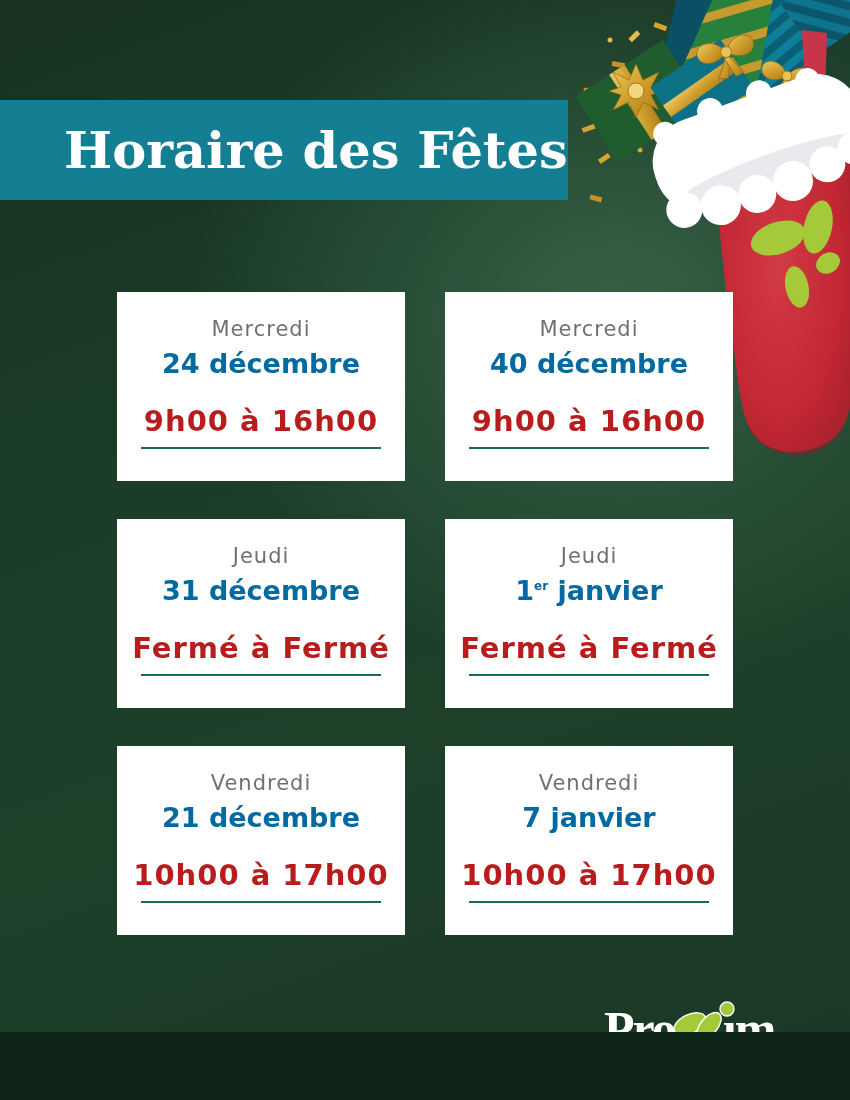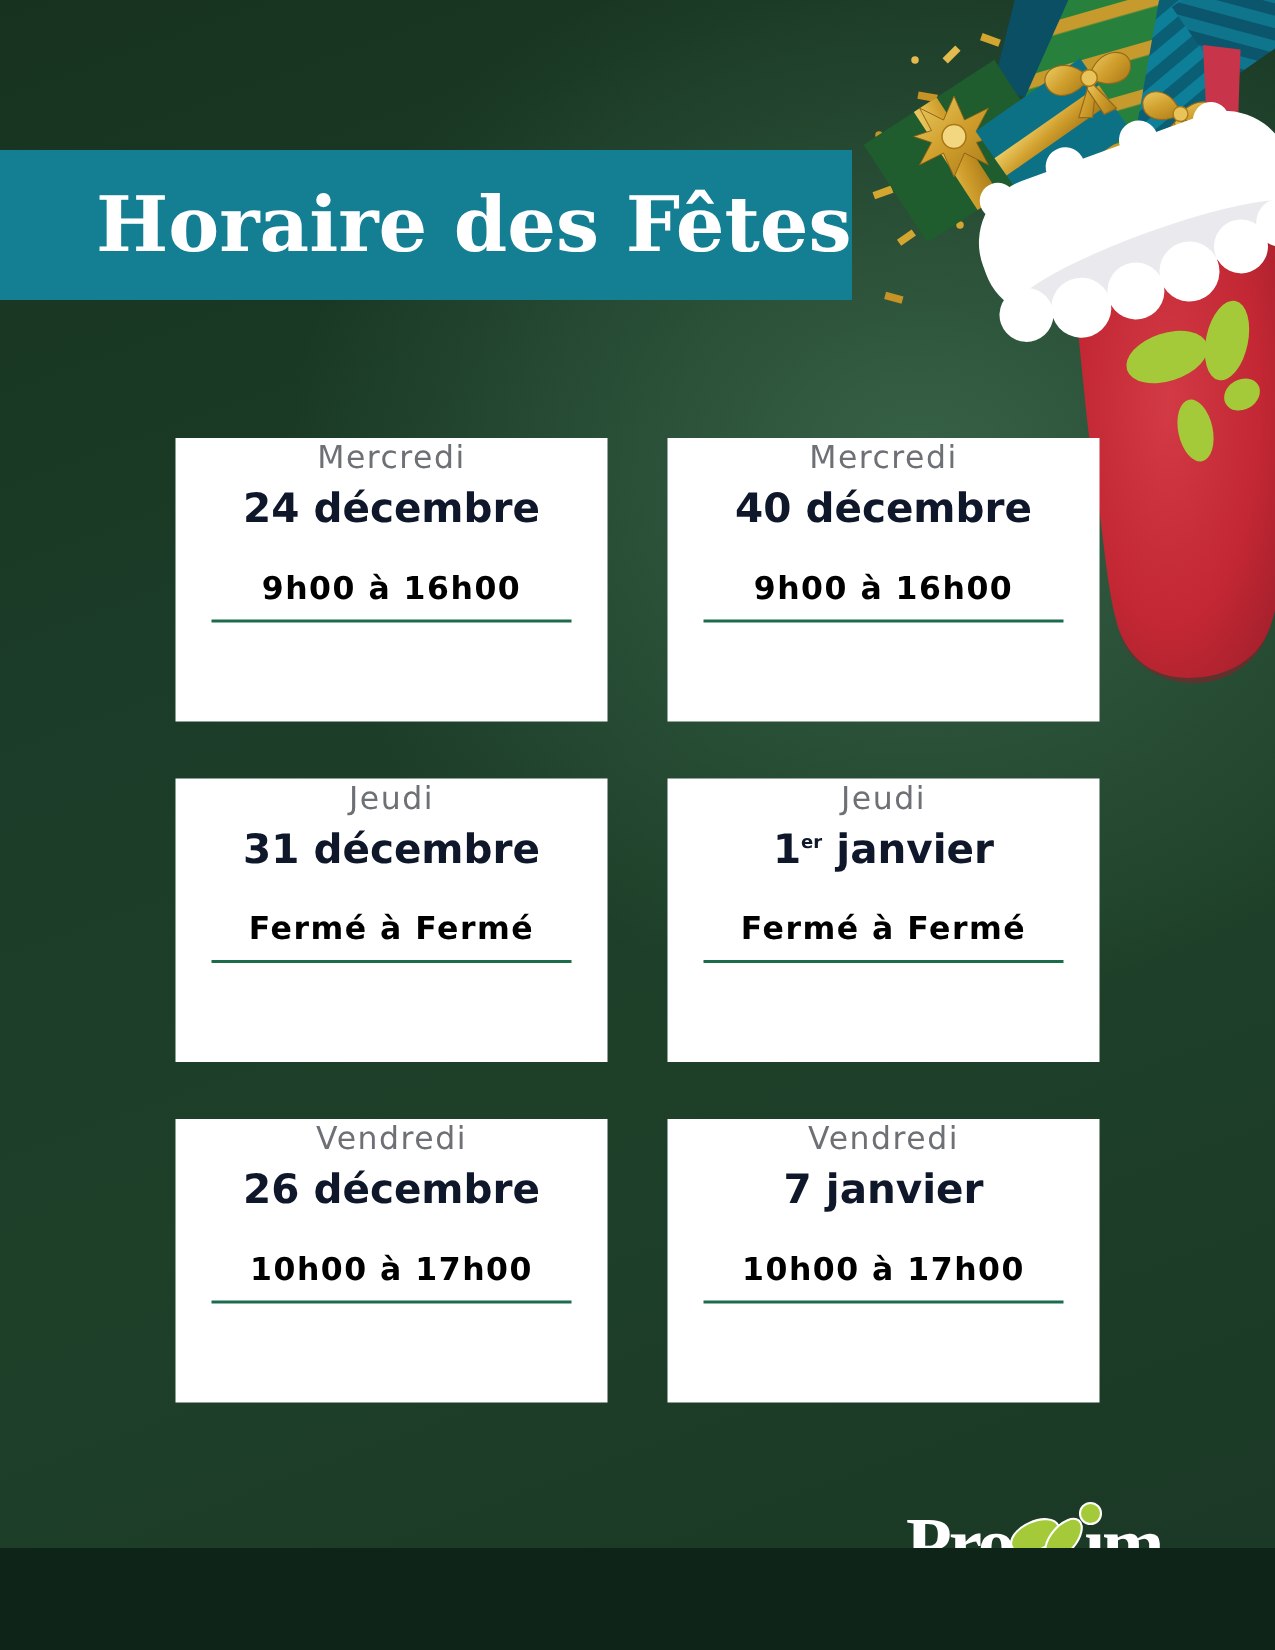--- a/index.html
+++ b/index.html
@@ -21,26 +21,26 @@
     font-weight:bold;font-size:51px;letter-spacing:0px;line-height:1;
   }
   
   .grid{
     position:absolute;left:117px;top:292px;
     display:grid;grid-template-columns:288px 288px;grid-template-rows:189px 189px 189px;
     column-gap:40px;row-gap:38px;
   }
   .card{
     background:#ffffff;display:flex;flex-direction:column;align-items:center;
-    box-sizing:border-box;text-align:center;
+    padding-top:24px;box-sizing:border-box;text-align:center;
   }
   .day{font-size:21px;line-height:1.3;color:#6d7175;letter-spacing:1px;}
-  .date{font-size:27px;line-height:1.33;margin-top:3px;font-weight:bold;color:#0f172a;}
+  .date{font-size:27px;line-height:1.33;margin-top:3px;font-weight:bold;color:#0369a1;}
   .date sup{font-size:12px;line-height:0;margin-top:21px;}
-  .hours{font-size:21px;line-height:1.2;margin-top:22px;font-weight:bold;color:#000000;letter-spacing:1px;}
+  .hours{font-size:29px;line-height:1.2;margin-top:22px;font-weight:bold;color:#b91c1c;letter-spacing:1px;}
   .rule{width:240px;height:2px;background:#1c6b4a;margin-top:8px;}
   
   .deco{position:absolute;top:0;right:0;width:310px;height:500px;}
   
   .logo{position:absolute;left:604px;top:998px;display:flex;align-items:flex-start;color:#fff;
         font-family:"Liberation Serif","DejaVu Serif",serif;font-weight:bold;}
   .logo span{font-size:50px;line-height:62px;letter-spacing:-2px;}
   .logo svg{margin:0 -13px 0 -5px;}
 </style>
 </head>
@@ -199,21 +199,21 @@
 
     <div class="card">
       <div class="day">Jeudi</div>
       <div class="date"><span>1</span><sup>er</sup><span> janvier</span></div>
       <div class="hours">Fermé à Fermé</div>
       <div class="rule"></div>
     </div>
 
     <div class="card">
       <div class="day">Vendredi</div>
-      <div class="date"><span>26 décembre</span><sup></sup><span></span></div>
+      <div class="date"><span>21 décembre</span><sup></sup><span></span></div>
       <div class="hours">10h00 à 17h00</div>
       <div class="rule"></div>
     </div>
 
     <div class="card">
       <div class="day">Vendredi</div>
       <div class="date"><span>7 janvier</span><sup></sup><span></span></div>
       <div class="hours">10h00 à 17h00</div>
       <div class="rule"></div>
     </div>

